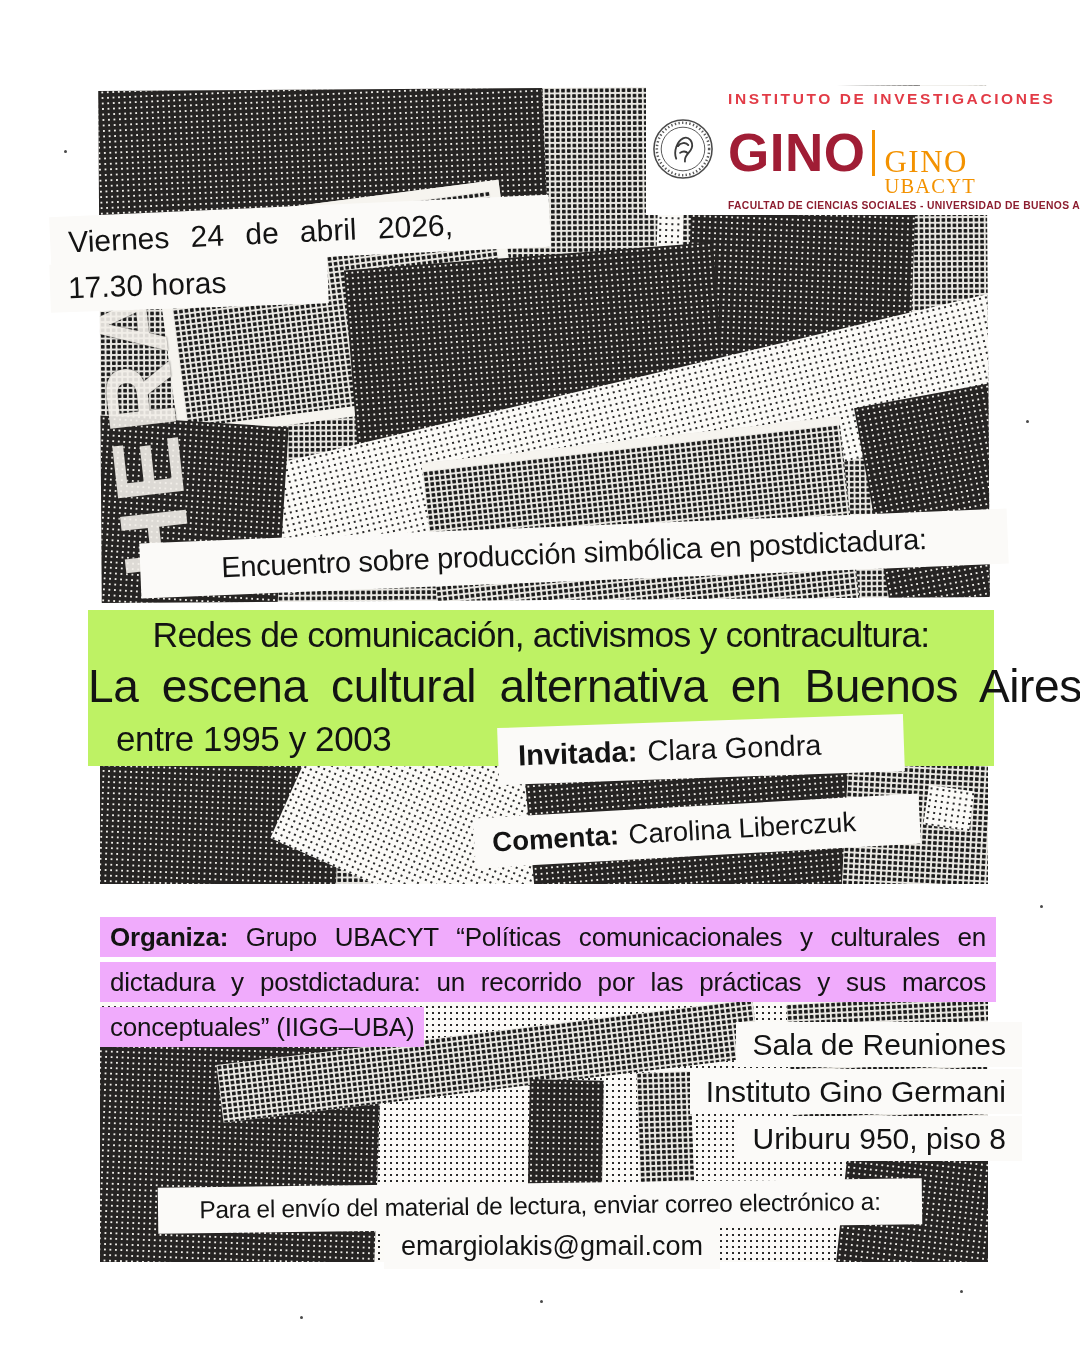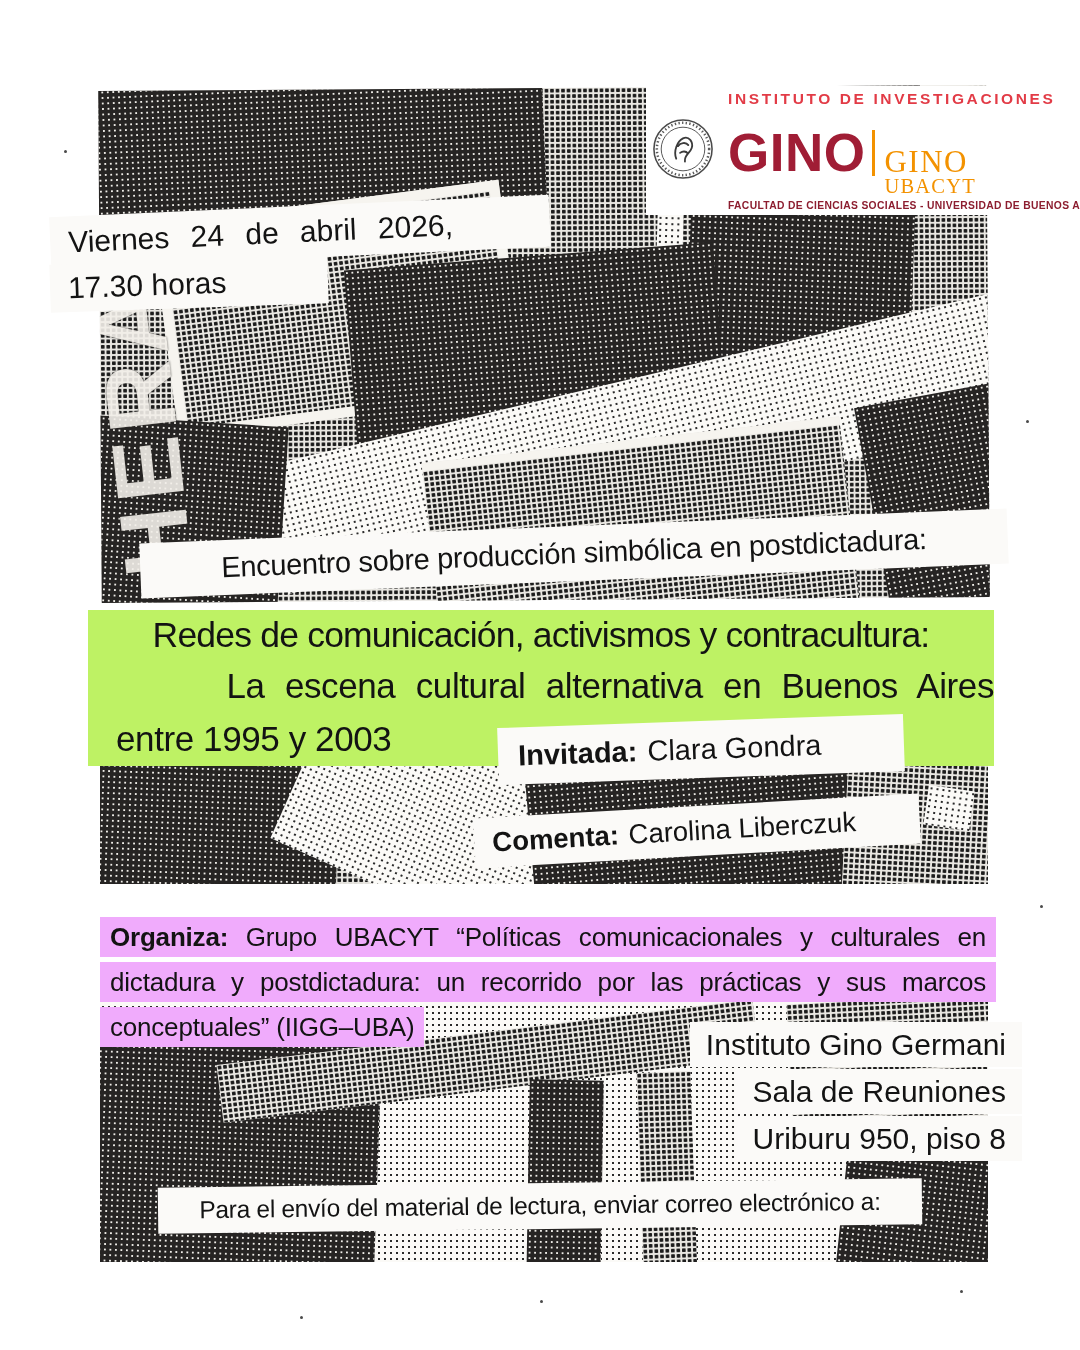--- a/index.html
+++ b/index.html
@@ -59,21 +59,21 @@
   
   .date1{left:50px;top:206px;width:464px;padding:9px 18px;transform:rotate(-2.6deg);font-size:30px;word-spacing:13px;white-space:nowrap;}
   .date2{left:50px;top:260px;width:242px;padding:7px 18px;transform:rotate(-2deg);font-size:30px;}
 
   
   .kicker{left:140px;top:526px;width:868px;padding:11px 0;transform:rotate(-2.3deg);justify-content:center;font-size:29px;letter-spacing:-.3px;}
 
   
   .titleblock{position:absolute;left:88px;top:610px;width:906px;z-index:6;background:#bef264;}
   .titleblock .t1{font-size:35.5px;letter-spacing:-.8px;text-align:center;line-height:50px;white-space:nowrap;}
-  .titleblock .t2{font-size:35px;letter-spacing:-.4px;text-align:right;line-height:52px;word-spacing:11px;white-space:nowrap;}
+  .titleblock .t2{font-size:46px;letter-spacing:-.4px;text-align:left;line-height:52px;word-spacing:11px;white-space:nowrap;}
   .titleblock .t3{font-size:35px;letter-spacing:-.4px;text-align:left;padding-left:28px;line-height:54px;}
 
   
   .guest{left:498px;top:721px;width:366px;padding:12px 20px;transform:rotate(-2deg);font-size:29px;}
   .commentator{left:474px;top:806px;width:410px;padding:9px 18px;transform:rotate(-3.2deg);font-size:27.5px;}
 
   
   .organiza{position:absolute;left:100px;top:889px;width:896px;z-index:6;font-size:26px;line-height:45px;text-align:justify;letter-spacing:-.2px;}
   .organiza .bgclone{
     background:#f0abfc;padding:5px 10px;
@@ -174,27 +174,30 @@
   </div>
 
   <div class="strip commentator">
     <b>Comenta:</b>
     <span class="name">Carolina Liberczuk</span>
   </div>
 
   <p class="organiza"><span class="bgclone"><b>Organiza:</b> <span>Grupo UBACYT “Políticas comunicacionales y culturales en dictadura y postdictadura: un recorrido por las prácticas y sus marcos conceptuales” (IIGG–UBA)</span></span></p>
 
   <div class="venue">
+    <div class="vline"><span>Sala de Reuniones</span></div>
     <div class="vline"><span>Instituto Gino Germani</span></div>
-    <div class="vline"><span>Sala de Reuniones</span></div>
     <div class="vline"><span>Uriburu 950, piso 8</span></div>
   </div>
 
   <div class="strip contact1">
     <span>Para el envío del material de lectura, enviar correo electrónico a:</span>
+  </div>
+  <div class="strip contact2">
+    <span>emargiolakis@gmail.com</span>
   </div>
 
   <div class="speck" style="left:64px;top:150px;width:3px;height:3px;"></div>
   <div class="speck" style="left:1026px;top:420px;width:3px;height:3px;"></div>
   <div class="speck" style="left:1040px;top:905px;width:3px;height:3px;"></div>
   <div class="speck" style="left:540px;top:1300px;width:3px;height:3px;"></div>
   <div class="speck" style="left:300px;top:1316px;width:3px;height:3px;"></div>
   <div class="speck" style="left:960px;top:1290px;width:3px;height:3px;"></div>
 
 </div>

